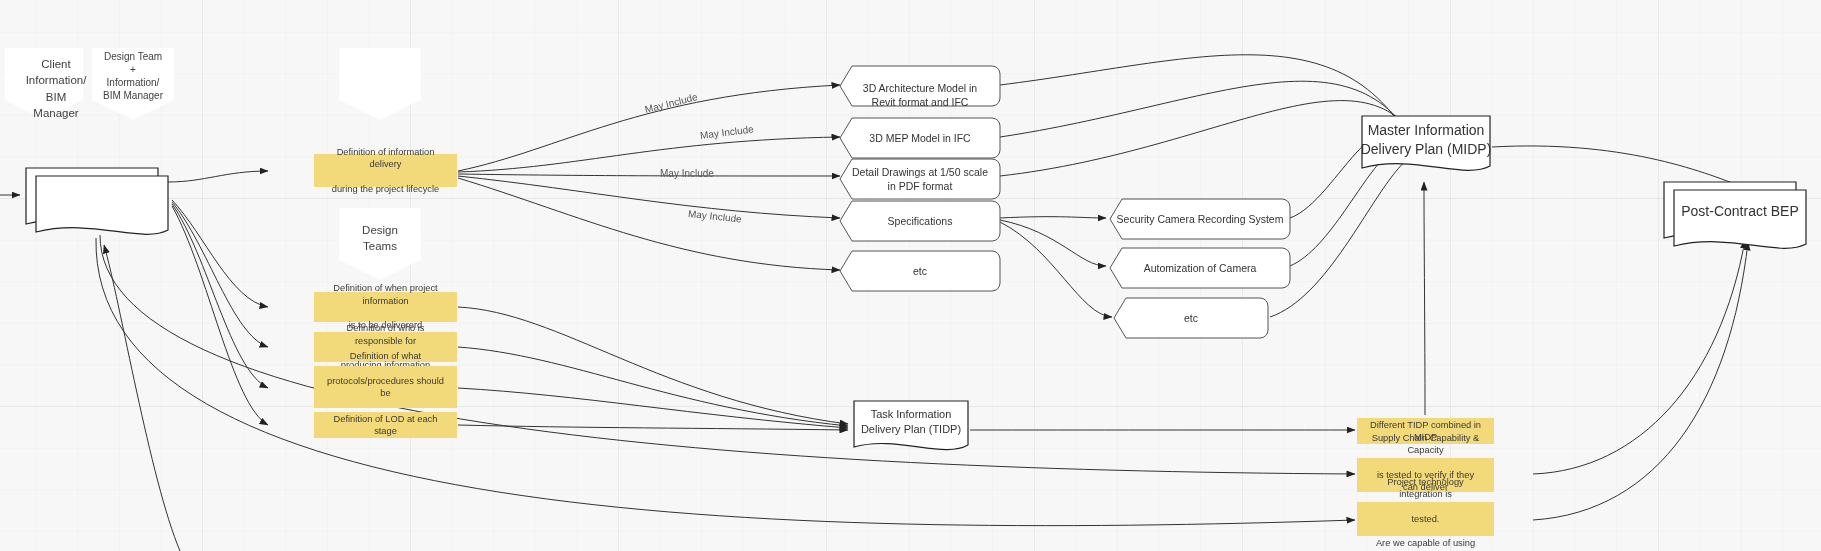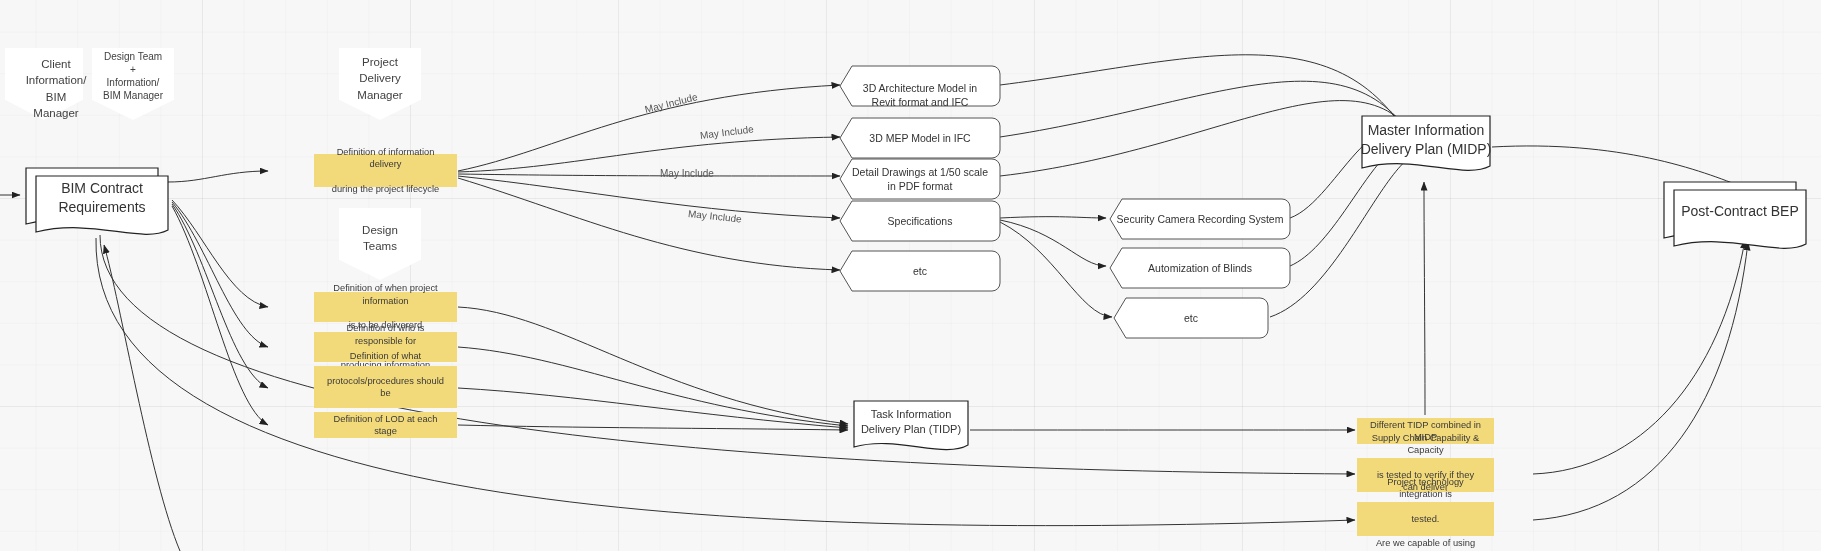--- a/index.html
+++ b/index.html
@@ -154,53 +154,40 @@
       <div>BIM Manager</div>
     </div>
   </div>
 </div>
 
 <div class="actor-wrap" style="left:339px;top:48px;width:82px;height:72px;">
   <div class="fill"></div>
   <svg viewBox="0 0 82 72" preserveAspectRatio="none">
       <polygon points="2,2 80,2 80,50 41,70 2,50" fill="none" stroke="#e8c33c" stroke-width="2.4" stroke-linejoin="round"></polygon>
     </svg>
-  <div class="lbl" style="padding-top:6px;">
-    <div>
-      <div>Project</div>
-      <div>Delivery</div>
-      <div>Manager</div>
-    </div>
-  </div>
 </div>
 
 <div class="actor-wrap" style="left:339px;top:208px;width:82px;height:72px;">
   <div class="fill"></div>
   <svg viewBox="0 0 82 72" preserveAspectRatio="none">
       <polygon points="2,2 80,2 80,50 41,70 2,50" fill="none" stroke="#e8c33c" stroke-width="2.4" stroke-linejoin="round"></polygon>
     </svg>
   <div class="lbl" style="padding-top:14px;">
     <div>
       <div>Design</div>
       <div>Teams</div>
     </div>
   </div>
 </div>
 
 <div class="docwrap" style="left:22px;top:166px;width:150px;height:70px;">
   <svg viewBox="0 0 150 70" preserveAspectRatio="none">
     <path d="M4,2 H136 V56 C110,70 60,44 4,58 Z" fill="#fff" stroke="#222" stroke-width="1.2"></path>
     <path d="M14,10 H146 V64 C120,78 70,52 14,66 Z" fill="#fff" stroke="#222" stroke-width="1.2"></path>
   </svg>
-  <div class="lbl" style="left:14px;top:10px;right:4px;bottom:16px;">
-    <div>
-      <div>BIM Contract</div>
-      <div>Requirements</div>
-    </div>
-  </div>
 </div>
 
 <div class="docwrap" style="left:1358px;top:112px;width:136px;height:68px;">
   <svg viewBox="0 0 136 68" preserveAspectRatio="none">
     <path d="M4,4 H132 V54 C106,68 56,42 4,56 Z" fill="#fff" stroke="#222" stroke-width="1.2"></path>
   </svg>
   <div class="lbl" style="bottom:18%;">
     <div>
       <div>Master Information</div>
       <div>Delivery Plan (MIDP)</div>
@@ -347,21 +334,21 @@
       </div>
   </div>
 </div>
 
 <div class="hexwrap" style="left:1108px;top:247px;width:184px;height:42px;">
   <svg viewBox="0 0 184 42" preserveAspectRatio="none">
       <path d="M14,1 H174 A8,8 0 0 1 182,9 V33 A8,8 0 0 1 174,41 H14 L2,21 Z" fill="#fff" stroke="#555" stroke-width="1"></path>
     </svg>
   <div class="lbl">
     <div>
-        <div>Automization of Blinds</div>
+        <div>Automization of Camera</div>
       </div>
   </div>
 </div>
 
 <div class="hexwrap" style="left:1112px;top:297px;width:158px;height:42px;">
   <svg viewBox="0 0 158 42" preserveAspectRatio="none">
       <path d="M14,1 H148 A8,8 0 0 1 156,9 V33 A8,8 0 0 1 148,41 H14 L2,21 Z" fill="#fff" stroke="#555" stroke-width="1"></path>
     </svg>
   <div class="lbl">
     <div>

